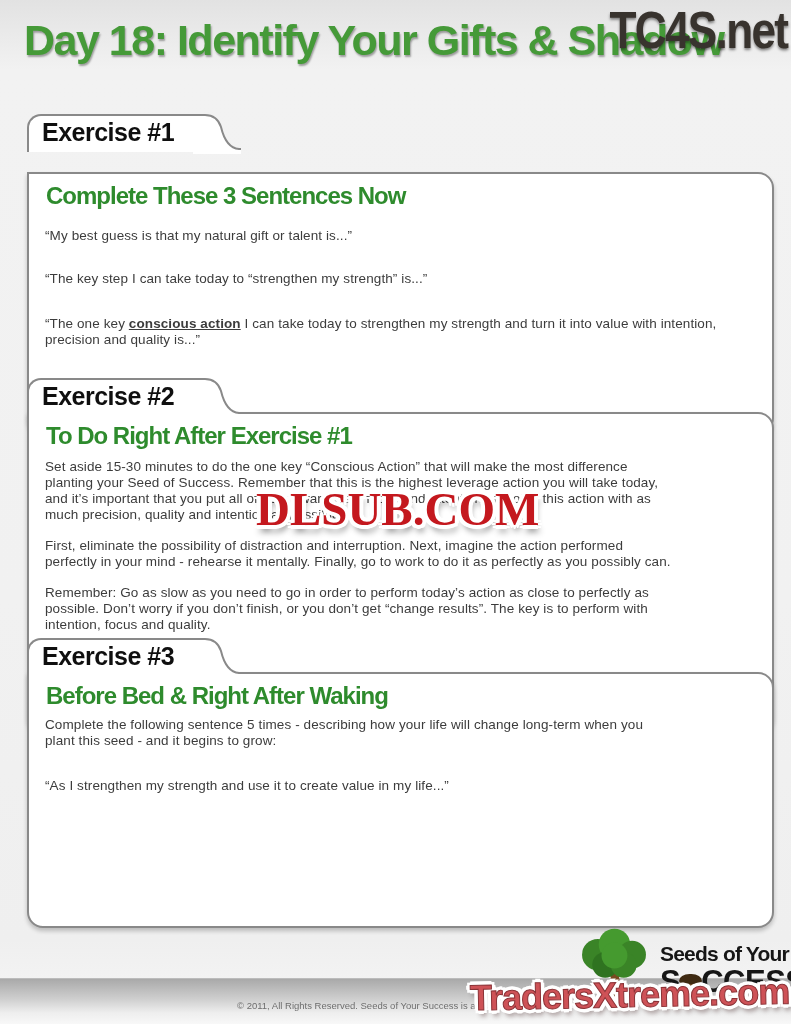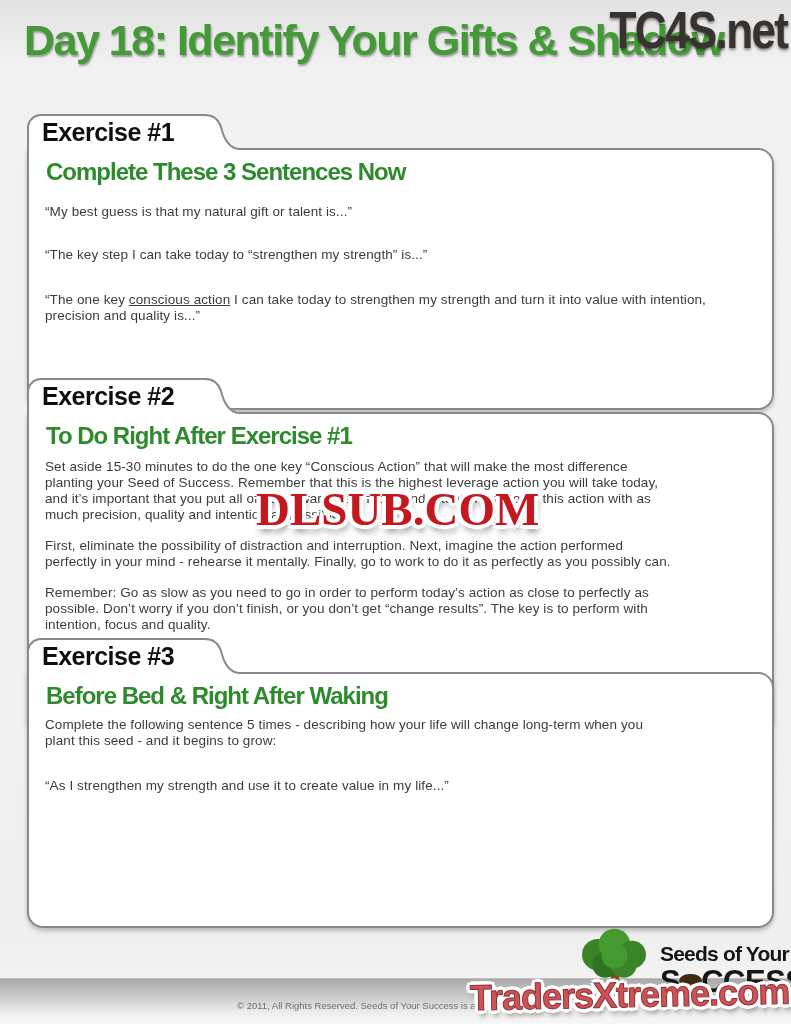--- a/index.html
+++ b/index.html
@@ -65,30 +65,30 @@
   }
   .flare { position:absolute; top:0; left:166px; width:48px; height:40px; z-index:4; }
 
   .panel {
     position:absolute; left:0; right:0; top:34px;
     background:#fff; border:2px solid #898989;
     border-radius:0 16px 16px 16px;
     box-shadow:0 3px 4px rgba(0,0,0,0.22);
     padding:8px 14px 0 16px;
   }
-  .sec1 .panel { height:262px; }
+  .sec1 .panel { height:262px;margin-top:24px; }
   .sec2 .panel { height:321px; }
   .sec3 .panel { height:256px; }
 
   .heading {
     color:#2e8b2d; font-size:24px; font-weight:bold; letter-spacing:-1px;
     margin:0 0 0 1px; white-space:nowrap;
   }
   .body-text { font-size:13.5px; color:#3c3c3c; line-height:16px; letter-spacing:0.1px; }
-  .u { text-decoration:underline; }
+  .u { text-decoration:underline;font-weight:bold; }
 
   .sec1 .s1 { margin-top:18px; }
   .sec1 .s2 { margin-top:27px; }
   .sec1 .s3 { margin-top:29px; max-width:705px; }
 
   .para { margin-top:15px; }
   .sec2 .p1 { margin-top:9px; }
   .sec3 .p1 { margin-top:7px; }
   .sec3 .quote { margin-top:29px; }
 

